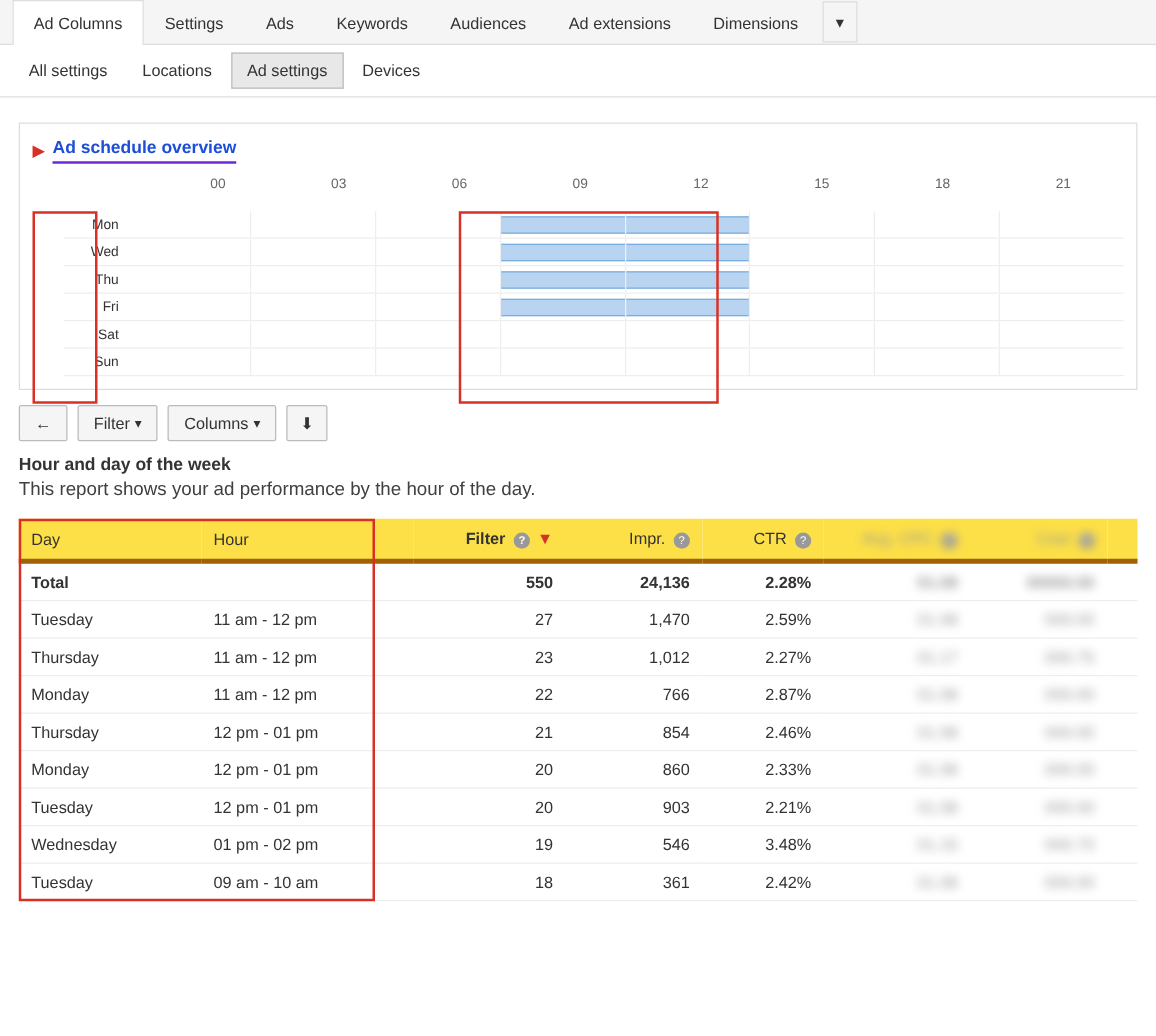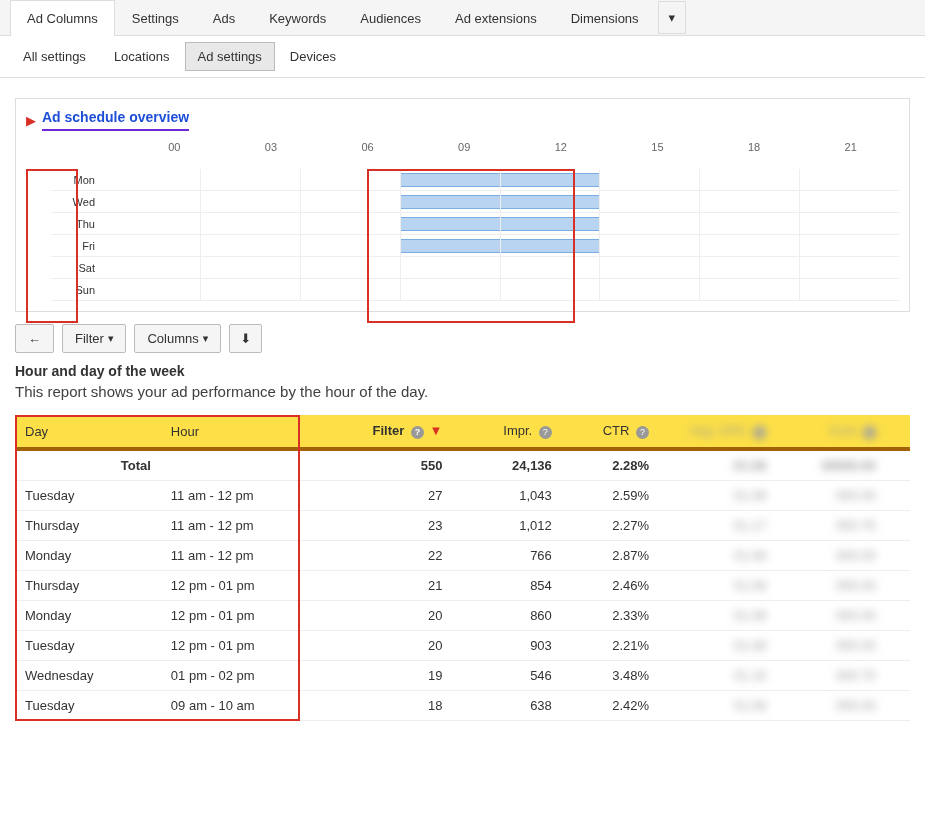--- a/index.html
+++ b/index.html
@@ -42,21 +42,21 @@
     
     .report-header { margin: 10px 0 15px 0; }
     .report-title { font-size: 14px; font-weight: bold; color: #333; margin-bottom: 4px; }
     .report-desc { font-size: 15px; color: #404040; }
 
     
     .data-table { width: 100%; border-collapse: collapse; font-size: 13px; }
     .data-table th { padding: 8px 10px; text-align: left; border-bottom: 4px solid #a16207; font-weight: normal; color: #333; background: #fde047; white-space: nowrap; }
     .data-table th.sorted { font-weight: bold; }
     .data-table td { padding: 7px 10px; border-bottom: 1px solid #eee; color: #333; }
-    .data-table .total-row td { font-weight: bold; text-align: right; }
+    .data-table .total-row td { font-weight: bold; }
     .col-day { width: 120px; }
     .col-hour { width: 140px; }
     .col-clicks { width: 100px; text-align: right; }
     .col-impr { width: 90px; text-align: right; }
     .col-ctr { width: 80px; text-align: right; }
     .col-blurred { width: 90px; text-align: right; }
     .data-table th.right { text-align: right; }
     .data-table td.right { text-align: right; }
     .blurred { filter: blur(4px); color: #999; user-select: none; }
     .sort-arrow { color: #d93025; margin-left: 2px; }
@@ -284,21 +284,21 @@
           <td class="col-impr right">24,136</td>
           <td class="col-ctr right">2.28%</td>
           <td class="col-blurred right"><span class="blurred">01.08</span></td>
           <td class="col-blurred right"><span class="blurred">00000.00</span></td>
           <td></td>
         </tr>
       <tr>
       <td class="col-day">Tuesday</td>
       <td class="col-hour">11 am - 12 pm</td>
       <td class="col-clicks right">27</td>
-      <td class="col-impr right">1,043</td>
+      <td class="col-impr right">1,470</td>
       <td class="col-ctr right">2.59%</td>
       <td class="col-blurred right"><span class="blurred">01.08</span></td>
       <td class="col-blurred right"><span class="blurred">000.00</span></td>
       <td></td>
     </tr>
           <tr>
       <td class="col-day">Thursday</td>
       <td class="col-hour">11 am - 12 pm</td>
       <td class="col-clicks right">23</td>
       <td class="col-impr right">1,012</td>
@@ -354,21 +354,21 @@
       <td class="col-impr right">546</td>
       <td class="col-ctr right">3.48%</td>
       <td class="col-blurred right"><span class="blurred">01.15</span></td>
       <td class="col-blurred right"><span class="blurred">000.70</span></td>
       <td></td>
     </tr>
           <tr>
       <td class="col-day">Tuesday</td>
       <td class="col-hour">09 am - 10 am</td>
       <td class="col-clicks right">18</td>
-      <td class="col-impr right">638</td>
+      <td class="col-impr right">361</td>
       <td class="col-ctr right">2.42%</td>
       <td class="col-blurred right"><span class="blurred">01.08</span></td>
       <td class="col-blurred right"><span class="blurred">000.00</span></td>
       <td></td>
     </tr>
         </tbody>
     </table>
   </div>
 
 </div>

